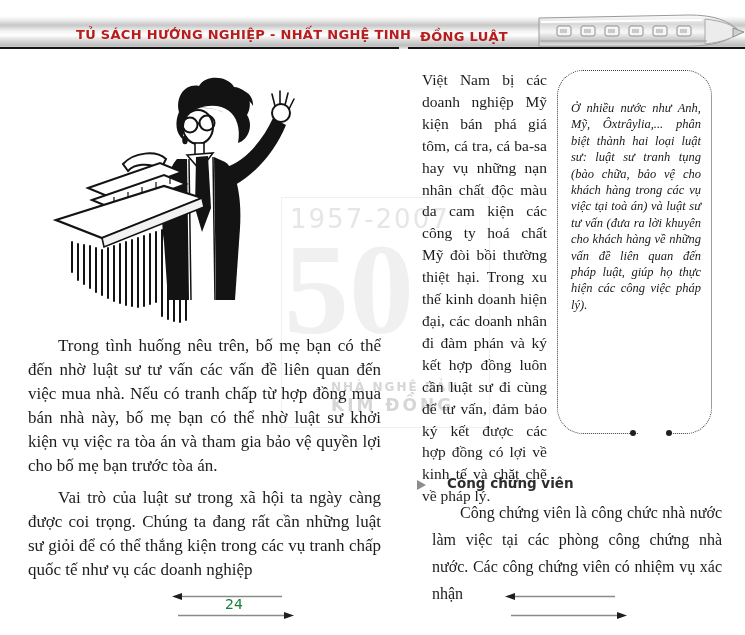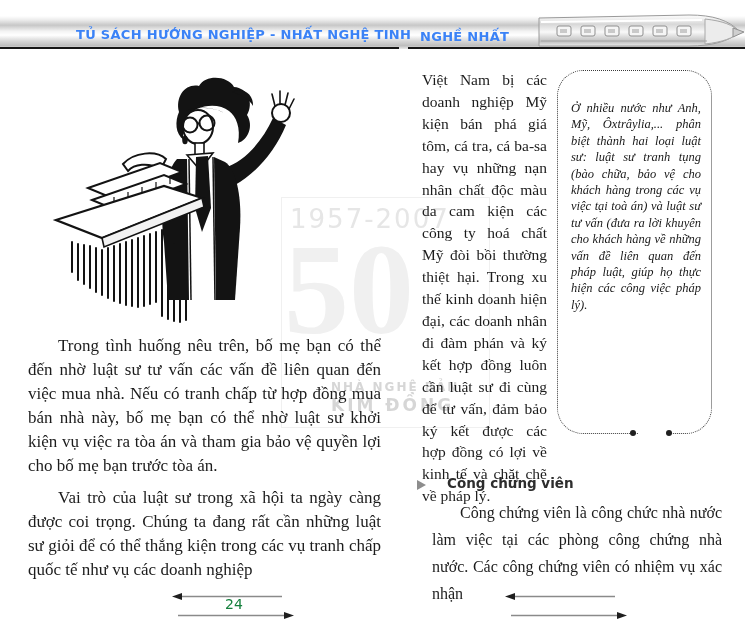--- a/index.html
+++ b/index.html
@@ -7,21 +7,21 @@
     width:745px;height:635px;position:relative;background:#ffffff;
     font-family:"Liberation Serif", serif;color:#1e1e1e;overflow:hidden;
   }
   
   .header-bar{
     position:absolute;left:0;top:16px;width:745px;height:33px;
     background:linear-gradient(180deg,#ffffff 0%,#ececec 12%,#c7c7c7 28%,#f3f3f3 46%,#ffffff 58%,#d6d6d6 76%,#bdbdbd 90%,#eaeaea 100%);
   }
   .hdr-title{
     position:absolute;font-family:"DejaVu Sans",sans-serif;font-weight:bold;
-    font-size:13px;letter-spacing:.3px;color:#3b82f6;white-space:nowrap;z-index:3;text-align:right;
+    font-size:13px;letter-spacing:.3px;color:#b91c1c;white-space:nowrap;z-index:3;text-align:right;
   }
   .hdr-title.left{left:76px;top:27px;}
   .hdr-title.right{left:420px;top:29px;}
   .hdr-underline{position:absolute;top:47px;height:2px;background:#151515;z-index:1;}
   .hdr-underline.l{left:0;width:399px;}
   .hdr-underline.r{left:408px;width:337px;}
   .pen-svg{position:absolute;left:537px;top:11px;z-index:2;}
   
   .illustration{position:absolute;left:28px;top:66px;z-index:1;}
   .watermark{position:absolute;left:281px;top:197px;width:207px;height:229px;border:1px solid #f0f0f0;z-index:0;}
@@ -77,21 +77,21 @@
   .pager .top-arrow{top:0;}
   .pager .bottom-arrow{top:19px;left:6px;}
 </style>
 </head>
 <body>
 
 <div class="header-bar"></div>
 <div class="hdr-underline l"></div>
 <div class="hdr-underline r"></div>
 <div class="hdr-title left">TỦ SÁCH HƯỚNG NGHIỆP - NHẤT NGHỆ TINH</div>
-<div class="hdr-title right">NGHỀ NHẤT</div>
+<div class="hdr-title right">ĐỒNG LUẬT</div>
 
 <svg class="pen-svg" width="208" height="41" viewBox="0 0 208 41">
   <defs>
     <linearGradient id="penGrad" x1="0" y1="0" x2="0" y2="1">
       <stop offset="0" stop-color="#ffffff"></stop>
         <stop offset=".3" stop-color="#d8d8d8"></stop>
       <stop offset=".55" stop-color="#f8f8f8"></stop>
         <stop offset=".85" stop-color="#bfbfbf"></stop>
       <stop offset="1" stop-color="#e9e9e9"></stop>
     </linearGradient>

